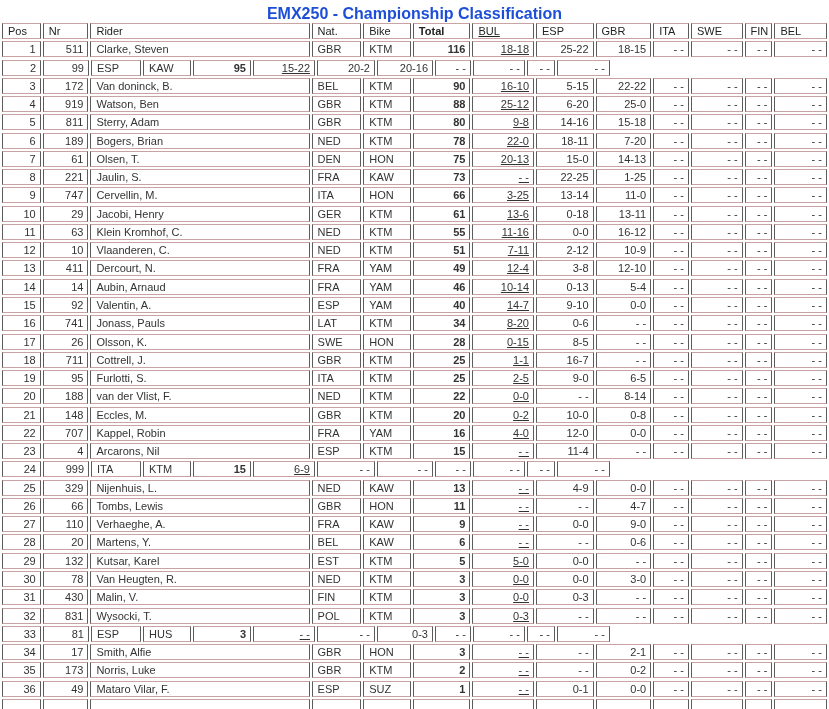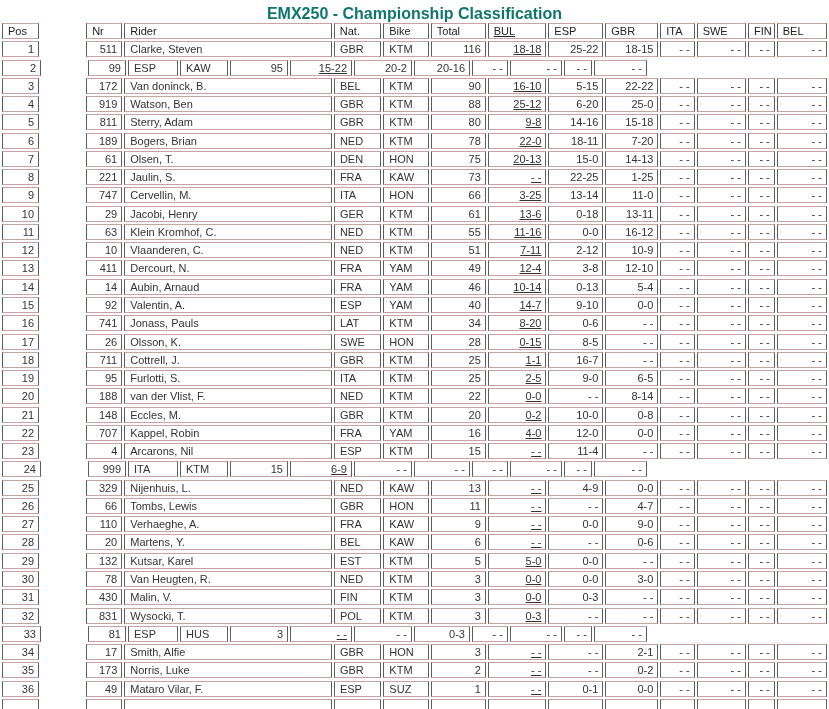--- a/index.html
+++ b/index.html
@@ -18,21 +18,21 @@
     font-family: "Liberation Sans", sans-serif;
     color: var(--text);
     position: relative;
   }
   .title {
     height: 23px;
     padding-top: 5px;
     text-align: center;
     font-size: 16px;
     font-weight: bold;
-    color: #0f766e;
+    color: #1d4ed8;
     letter-spacing: 0px;
   }
   .table {
     margin-left: 2px;
   }
   .row {
     display: flex;
     height: 18.28px;
   }
   .cell {
@@ -42,25 +42,25 @@
     border-left: 1px solid var(--vertical-border);
     border-right: 1px solid var(--vertical-border);
     margin-right: 2px;
     font-size: 11px;
     line-height: 14px;
     white-space: nowrap;
     overflow: hidden;
   }
   .al { text-align: left;  padding: 0 3px 0 5px; }
   .ar { text-align: right; padding: 0 4px 0 3px; }
-  .bold { font-weight: normal; }
+  .bold { font-weight: bold; }
   .header .cell { color: #222; }
   
   .c0  { width: 39px;  }
-  .c1  { width: 38px; margin-left: 45px;  }
+  .c1  { width: 46px;  }
   .c2  { width: 221px; }
   .c3  { width: 50px;  }
   .c4  { width: 48px;  }
   .c5  { width: 58px;  }
   .c6  { width: 62px; text-decoration: underline;  }
   .c7  { width: 58px;  }
   .c8  { width: 56px;  }
   .c9  { width: 36px;  }
   .c10 { width: 52px;  }
   .c11 { width: 28px;  }

